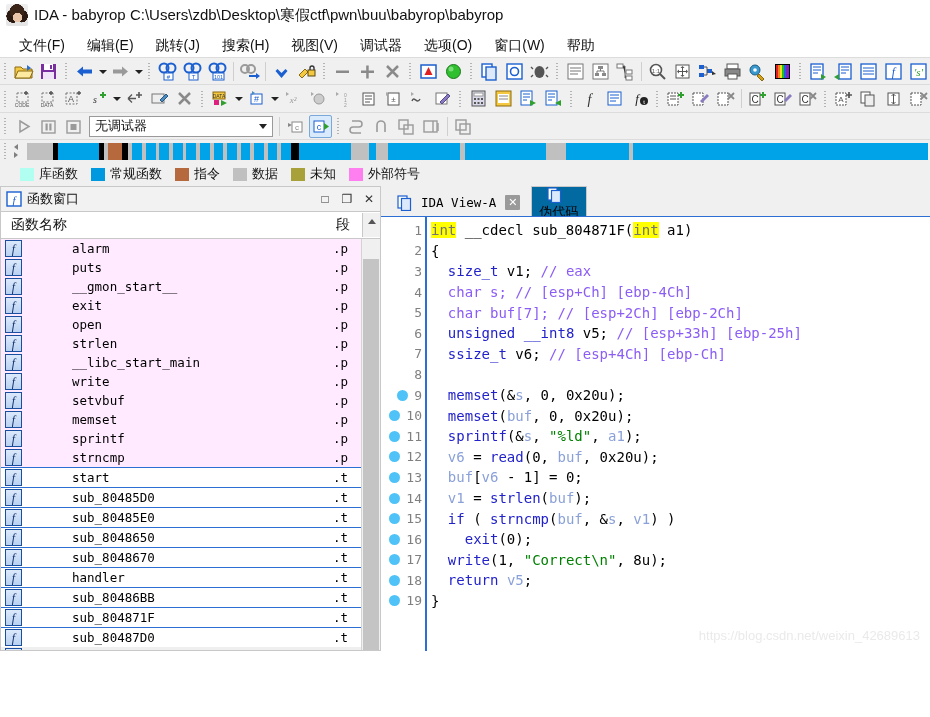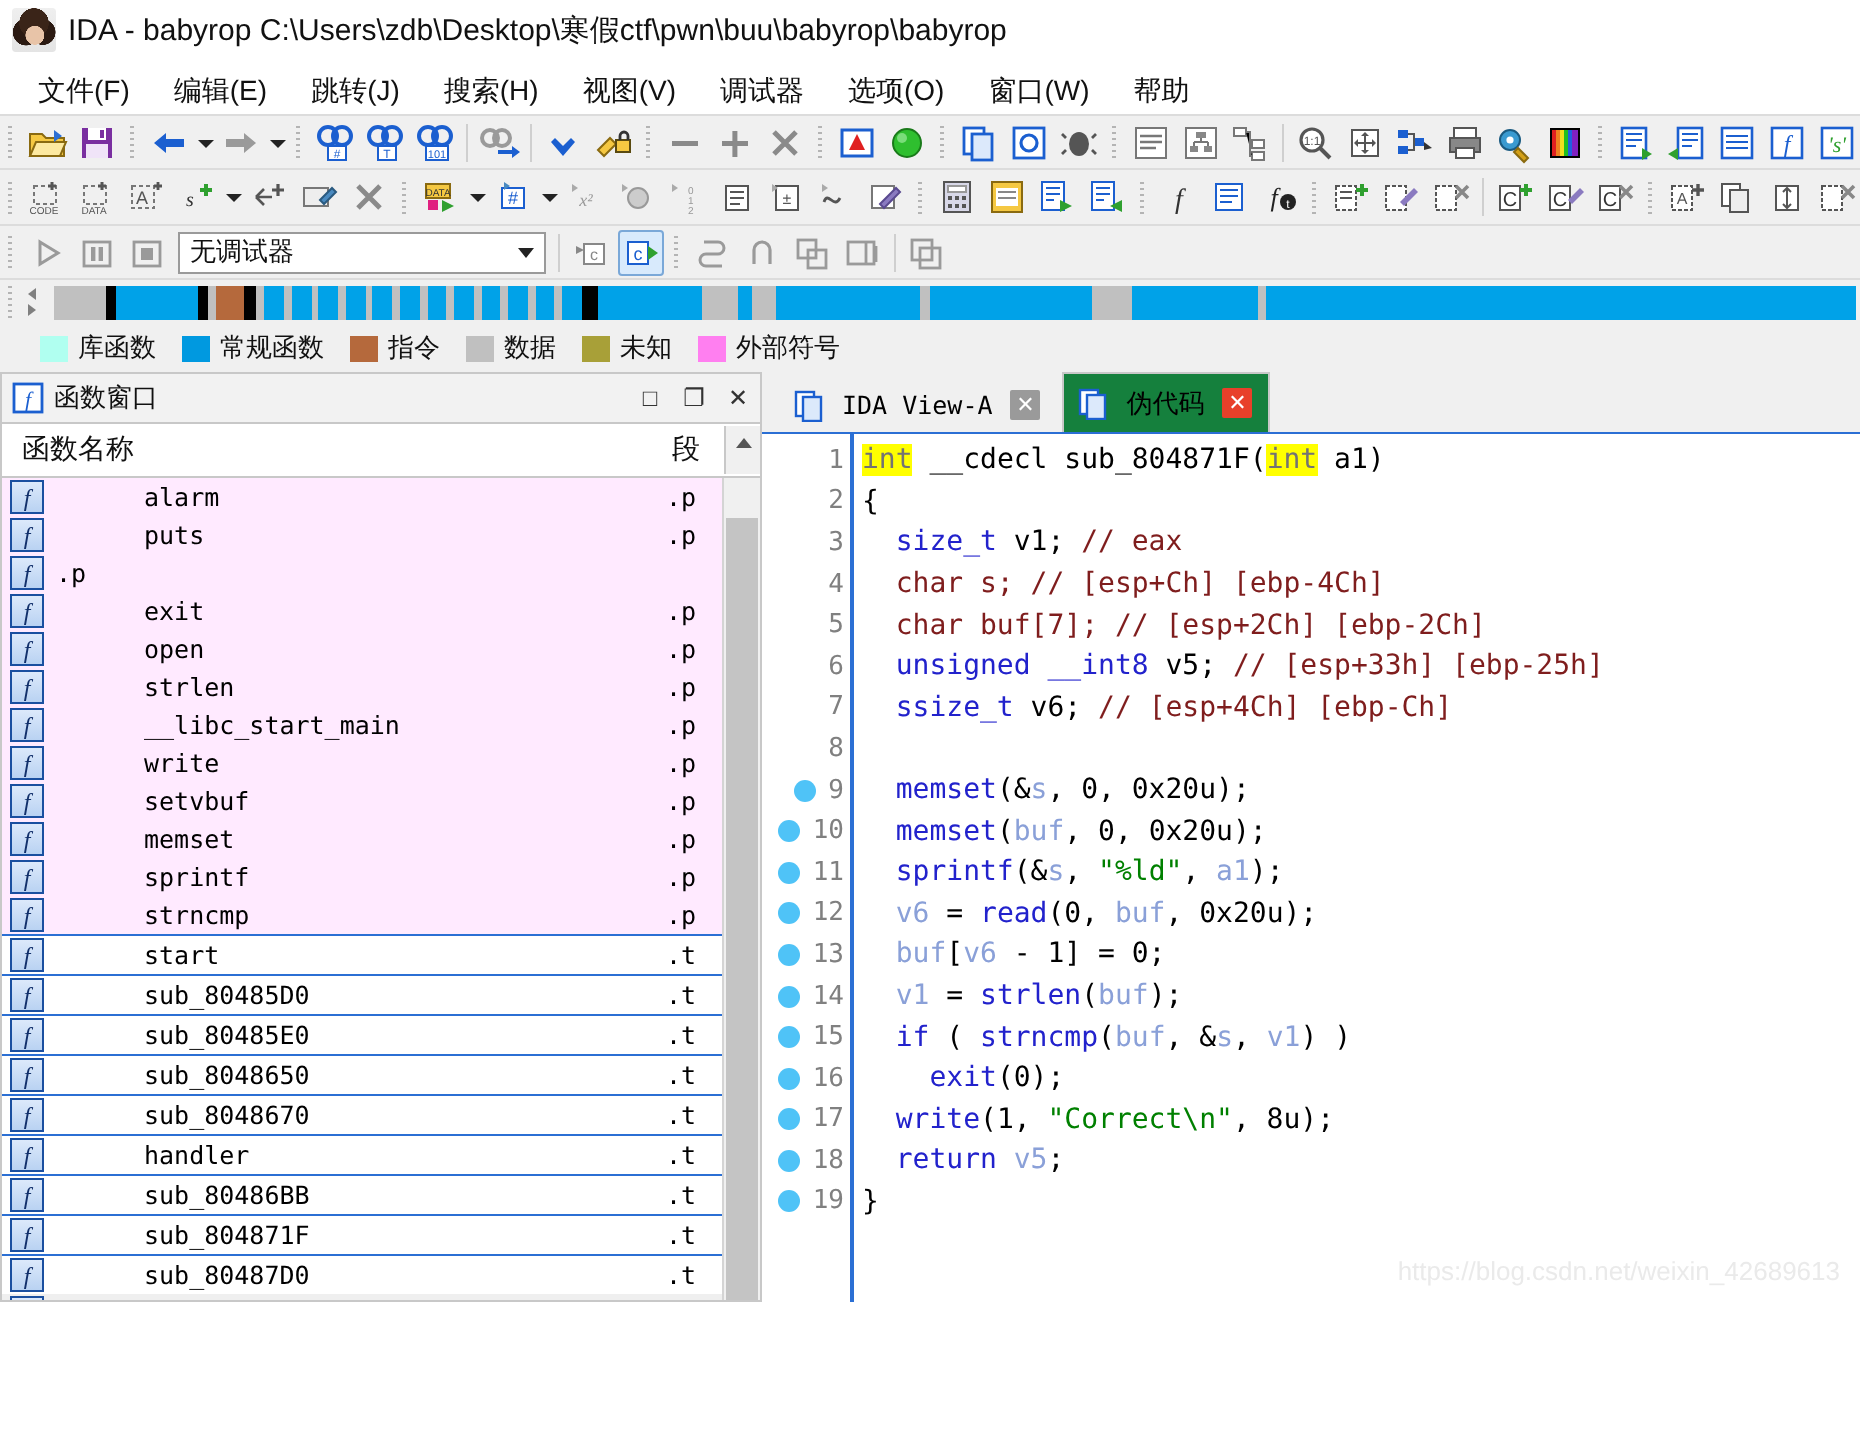--- a/index.html
+++ b/index.html
@@ -101,42 +101,42 @@
   .fseg{width:28px;font-family:"DejaVu Sans Mono","Liberation Mono",monospace;
         font-size:12.5px;color:#000;white-space:nowrap;}
   .fsbar{width:18px;background:#f0f0f0;border-left:1px solid #d4d4d4;position:relative;}
   .fsthumb{position:absolute;left:1px;right:1px;top:20px;height:420px;background:#c4c4c4;}
 
   
   .right{flex:1;display:flex;flex-direction:column;overflow:hidden;}
   .tabs{height:30px;display:flex;align-items:flex-end;background:#f0f0f0;padding-left:8px;}
   .tab{height:27px;display:flex;align-items:center;padding:0 8px 0 7px;margin-right:2px;
        background:#f0f0f0;border:1px solid transparent;border-bottom:none;white-space:nowrap;}
-  .tab.active{background:#15803d;border-color:#c8c8c8;height:29px;}
+  .tab.active{background:#0369a1;border-color:#c8c8c8;height:29px;flex-direction:column;}
   .tab .ticon{width:16px;height:16px;margin-right:8px;flex:0 0 auto;}
   .tab .tlabel{font-family:"DejaVu Sans Mono","Liberation Mono",monospace;font-size:12.5px;color:#000;}
   .tab .tlabel.cn{font-family:"Liberation Sans",sans-serif;font-size:13px;}
   .tab .tclose{width:15px;height:15px;margin-left:9px;flex:0 0 auto;
                display:flex;align-items:center;justify-content:center;
                font-size:11px;font-weight:bold;color:#fff;background:#9a9a9a;border-radius:1px;}
   .tab.active .tclose{background:#e8402a;}
 
   .code{flex:1;background:#fff;border-top:1px solid #2b6fd4;display:flex;overflow:hidden;position:relative;}
   .gutter{width:44px;flex:0 0 auto;background:#fff;padding-top:3px;}
   .gline{height:20.6px;display:flex;align-items:center;justify-content:flex-end;padding-right:3px;}
   .bp{width:11px;height:11px;border-radius:50%;background:#4fc3f7;margin-right:6px;flex:0 0 auto;}
   .bp.off{background:transparent;}
   .gnum{font-family:"DejaVu Sans Mono","Liberation Mono",monospace;font-size:13px;color:#808080;}
   .codebody{flex:1;border-left:2px solid #2b6fd4;padding-top:3px;padding-left:4px;overflow:hidden;}
   .cline{height:20.6px;display:flex;align-items:center;
          font-family:"DejaVu Sans Mono","Liberation Mono",monospace;
          font-size:14px;white-space:pre;color:#000;}
   .kw{color:#2222cc;}
   .hl{background:#ffff00;color:#737373;}
-  .cmt{color:#7f1d1d;}
+  .cmt{color:#8b5cf6;}
   .var{color:#8aa0d8;}
   .str{color:#008000;}
   .fn{color:#2222cc;}
   .pun{color:#000;}
   .watermark{position:absolute;right:10px;bottom:8px;font-size:13px;color:#eaeaea;
              font-family:"Liberation Sans",sans-serif;white-space:nowrap;}
 </style>
 </head>
 <body>
 
@@ -802,20 +802,21 @@
               <span class="fname">alarm</span>
               <span class="fseg">.p</span>
             </div>
             <div class="frow">
               <span class="fmark">f</span>
               <span class="fname">puts</span>
               <span class="fseg">.p</span>
             </div>
             <div class="frow">
               <span class="fmark">f</span>
+              <span class="fname">__gmon_start__</span>
               <span class="fseg">.p</span>
             </div>
             <div class="frow">
               <span class="fmark">f</span>
               <span class="fname">exit</span>
               <span class="fseg">.p</span>
             </div>
             <div class="frow">
               <span class="fmark">f</span>
               <span class="fname">open</span>

